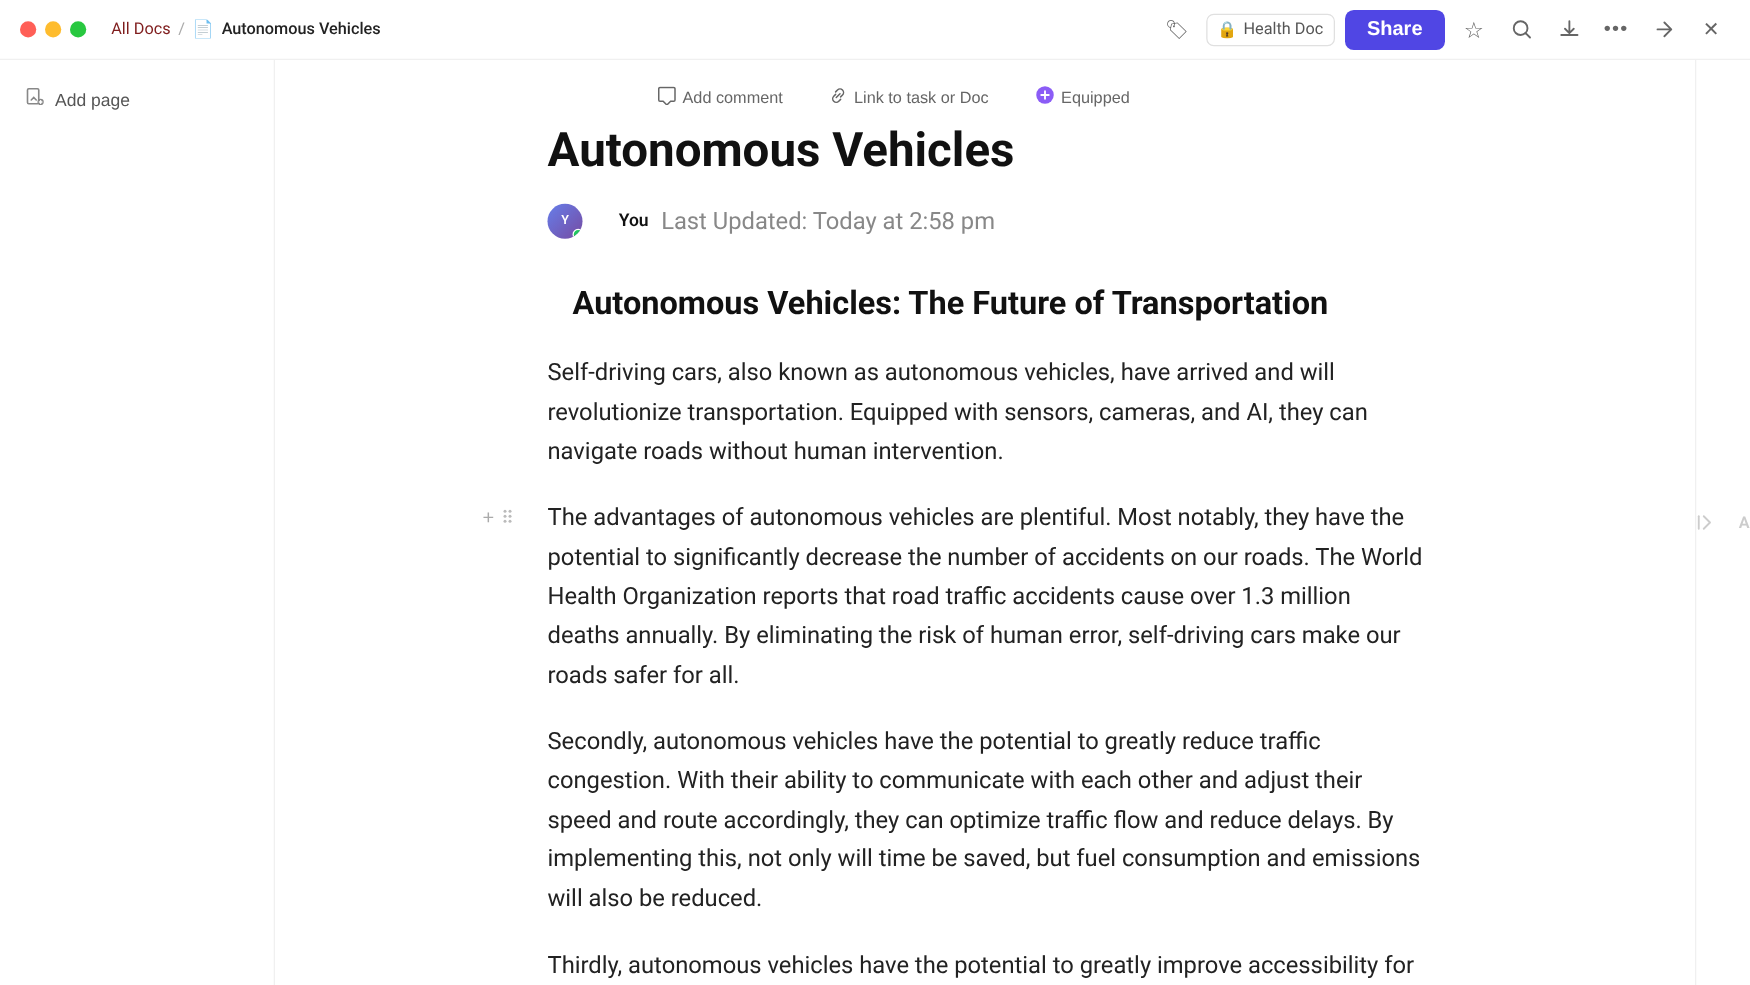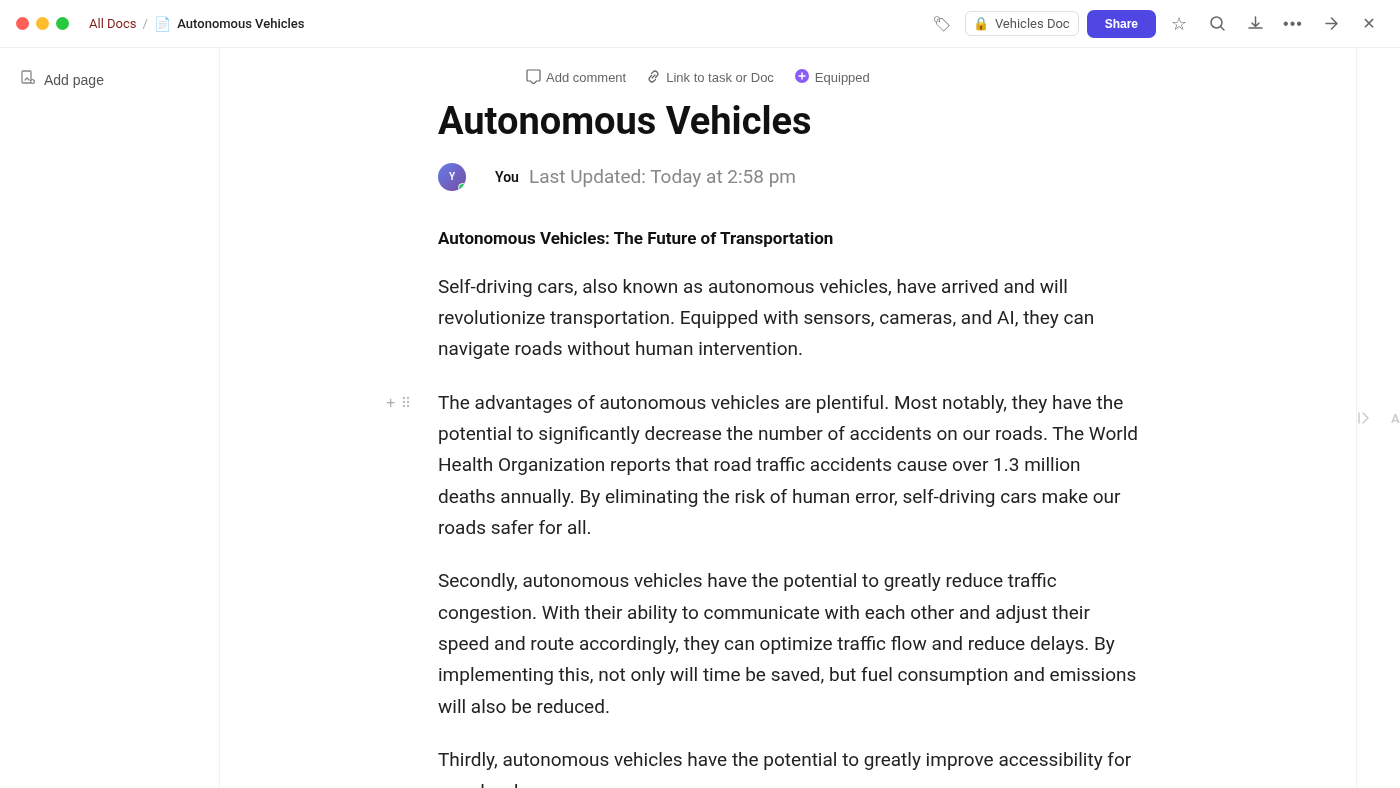--- a/index.html
+++ b/index.html
@@ -83,21 +83,21 @@
       border: 1px solid #e0e0e0;
       border-radius: 6px;
       cursor: pointer;
     }
     .share-btn {
       background: #5046e4;
       color: white;
       border: none;
       padding: 7px 18px;
       border-radius: 7px;
-      font-size: 12px;
+      font-size: 16px;
       font-weight: 600;
       cursor: pointer;
     }
 
     
     .main-layout {
       display: flex;
       flex: 1;
       overflow: hidden;
     }
@@ -128,21 +128,21 @@
     .content-area {
       flex: 1;
       overflow-y: auto;
       padding: 0 0 40px 0;
       position: relative;
     }
 
     .toolbar-row {
       display: flex;
       align-items: center;
-      gap: 4px;
+      gap: 21px;
       padding: 16px 0 8px 298px;
     }
     .toolbar-item {
       display: flex;
       align-items: center;
       gap: 5px;
       color: #666;
       font-size: 13px;
       cursor: pointer;
       padding: 4px 8px;
@@ -194,25 +194,26 @@
       width: 9px;
       height: 9px;
       background: #22c55e;
       border-radius: 50%;
       border: 1.5px solid white;
     }
     .doc-author { font-weight: 600; color: #111; font-size: 14px; margin-left: 19px; }
     .doc-updated { color: #888; font-size: 19px; }
 
     .section-heading {
-      font-size: 17px;
+      font-size: 26px;
       font-weight: 700;
       color: #111;
       margin-bottom: 22px;
       line-height: 1.3;
+      margin-left: 20px;
     }
 
     .doc-paragraph {
       font-size: 19px;
       line-height: 1.65;
       color: #222;
       margin-bottom: 22px;
     }
 
     
@@ -290,21 +291,21 @@
   </div>
 
   <div class="titlebar-spacer"></div>
 
   <div class="titlebar-right">
     <button class="icon-btn" title="Tag">
       <span style="font-size:15px;">🏷</span>
     </button>
     <div class="private-doc-badge">
       <span>🔒</span>
-      <span>Vehicles Doc</span>
+      <span>Health Doc</span>
     </div>
     <button class="share-btn">Share</button>
     <button class="icon-btn">
       <span style="font-size:18px;">☆</span>
     </button>
     <button class="icon-btn">
       <svg width="17" height="17" viewBox="0 0 17 17" fill="none">
         <circle cx="7.5" cy="7.5" r="5.5" stroke="#666" stroke-width="1.5"></circle>
         <line x1="11.5" y1="11.5" x2="15" y2="15" stroke="#666" stroke-width="1.5" stroke-linecap="round"></line>
       </svg>

